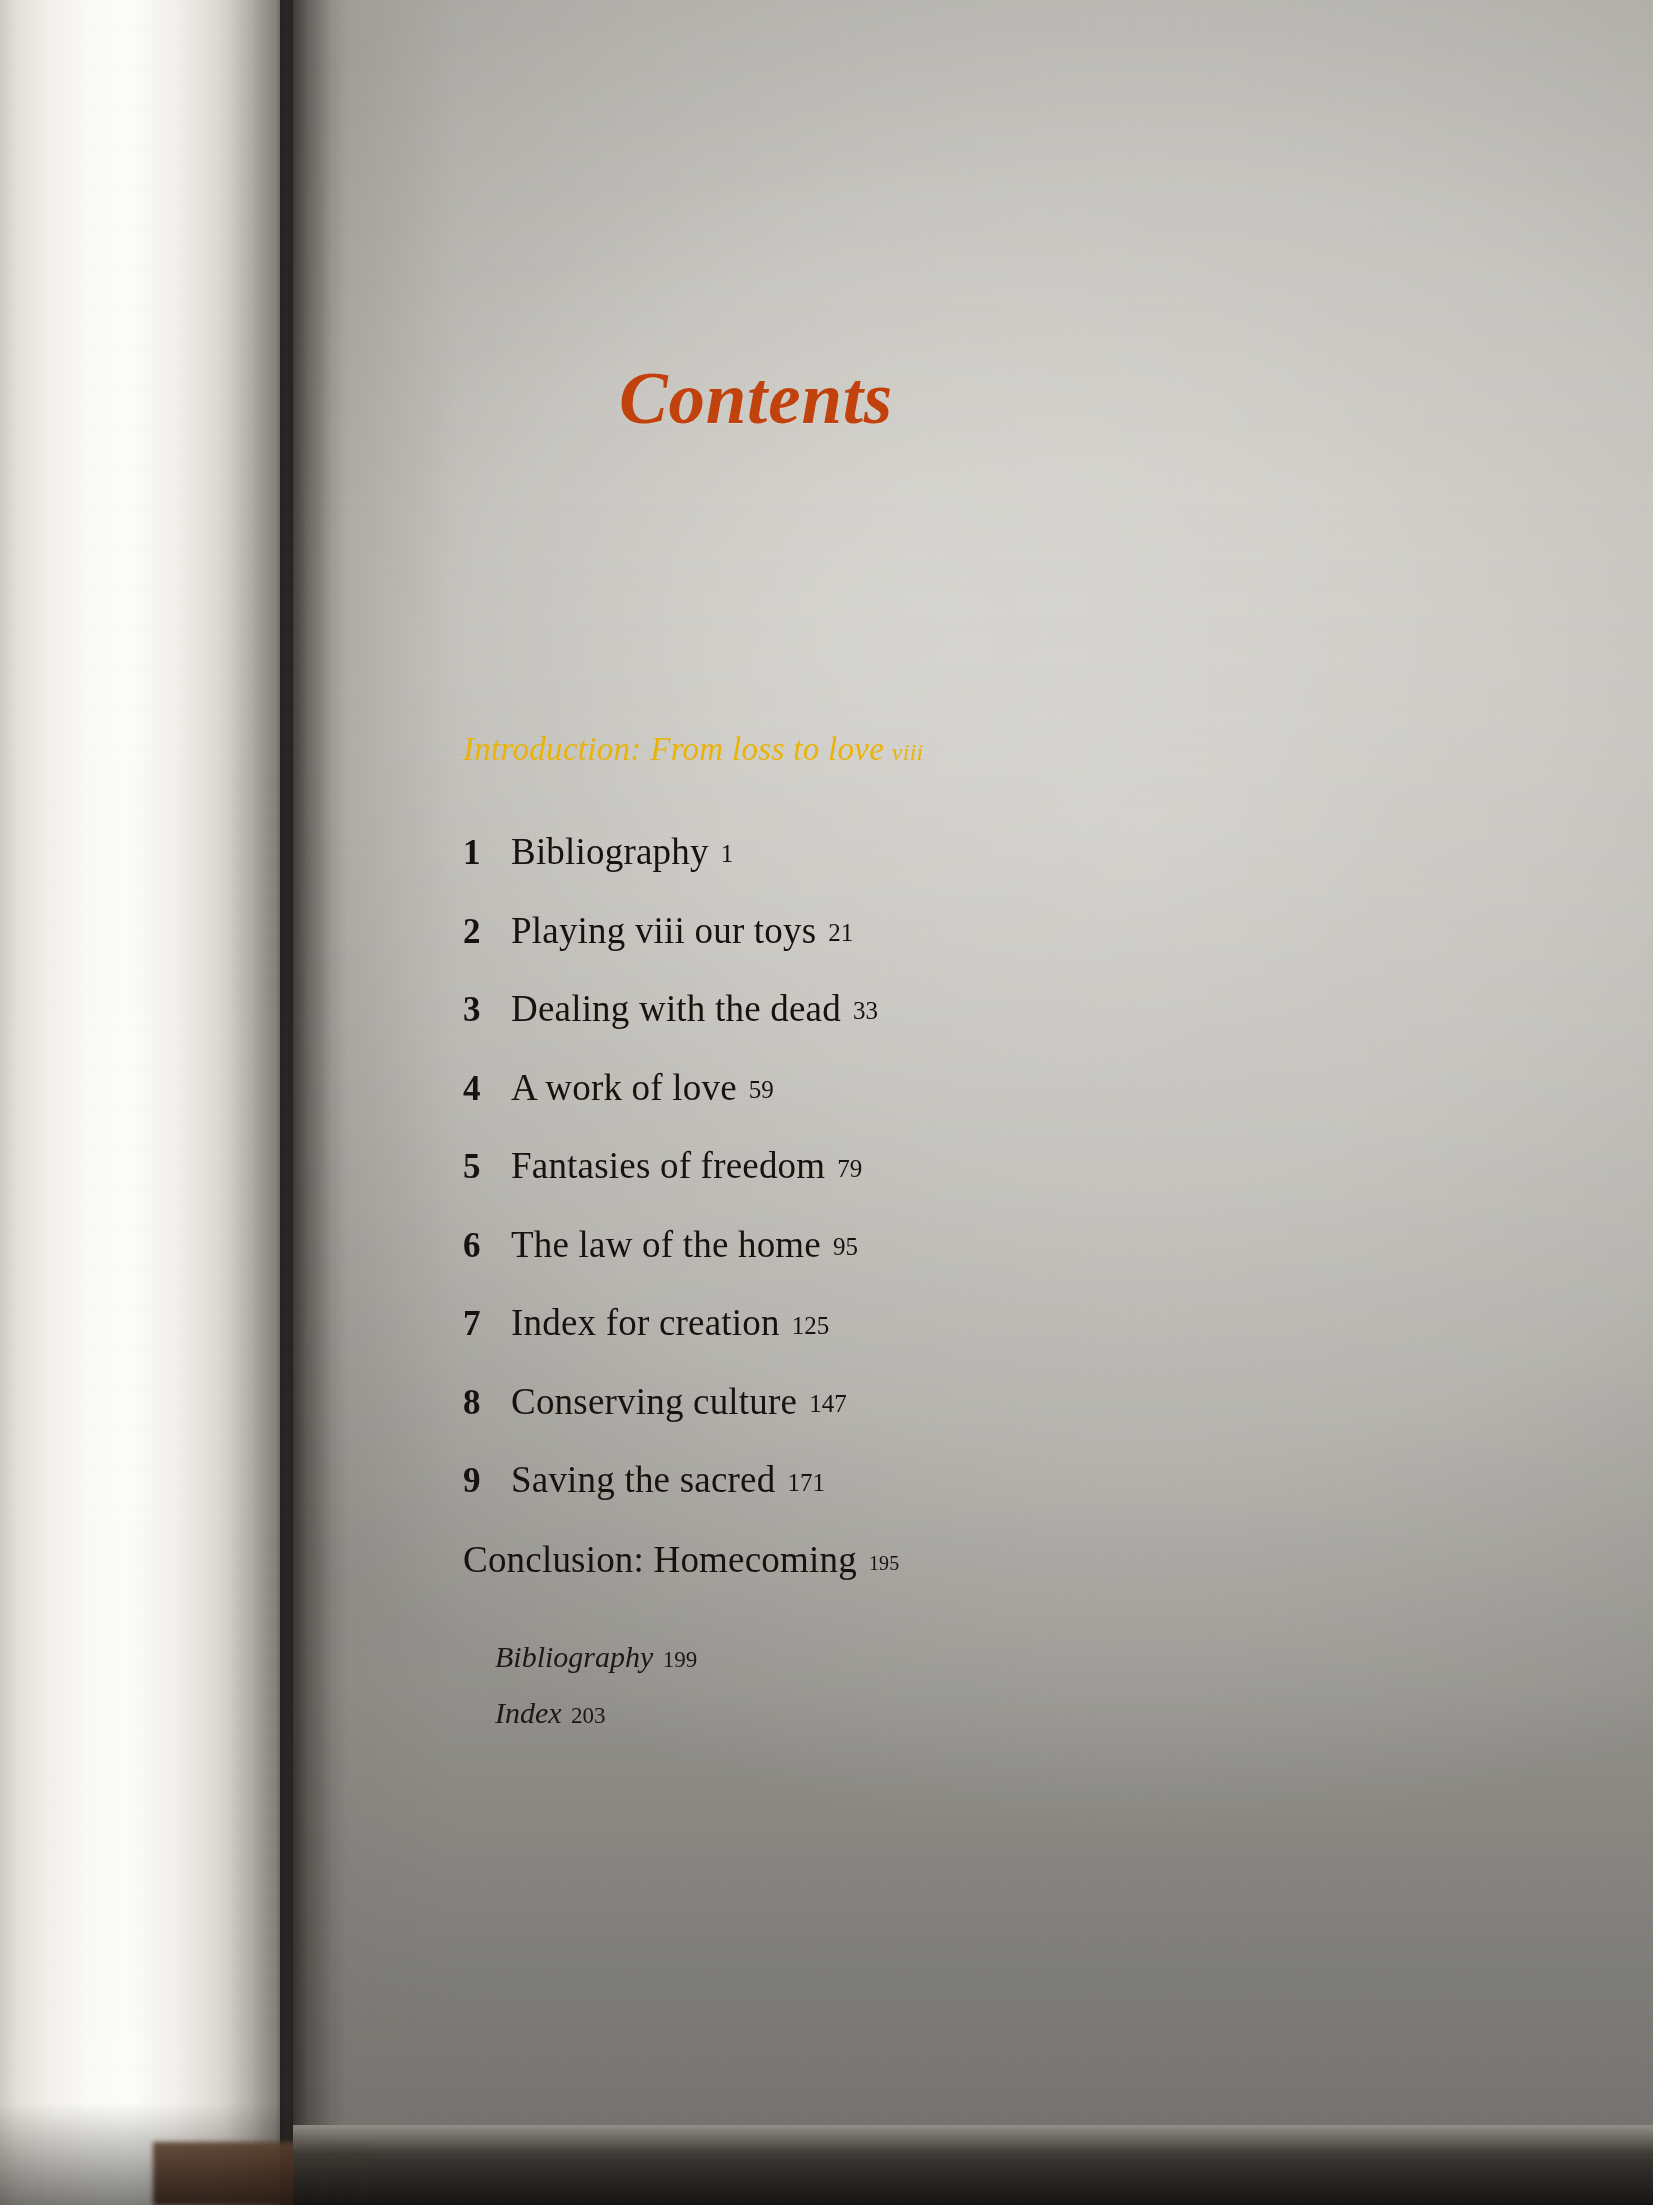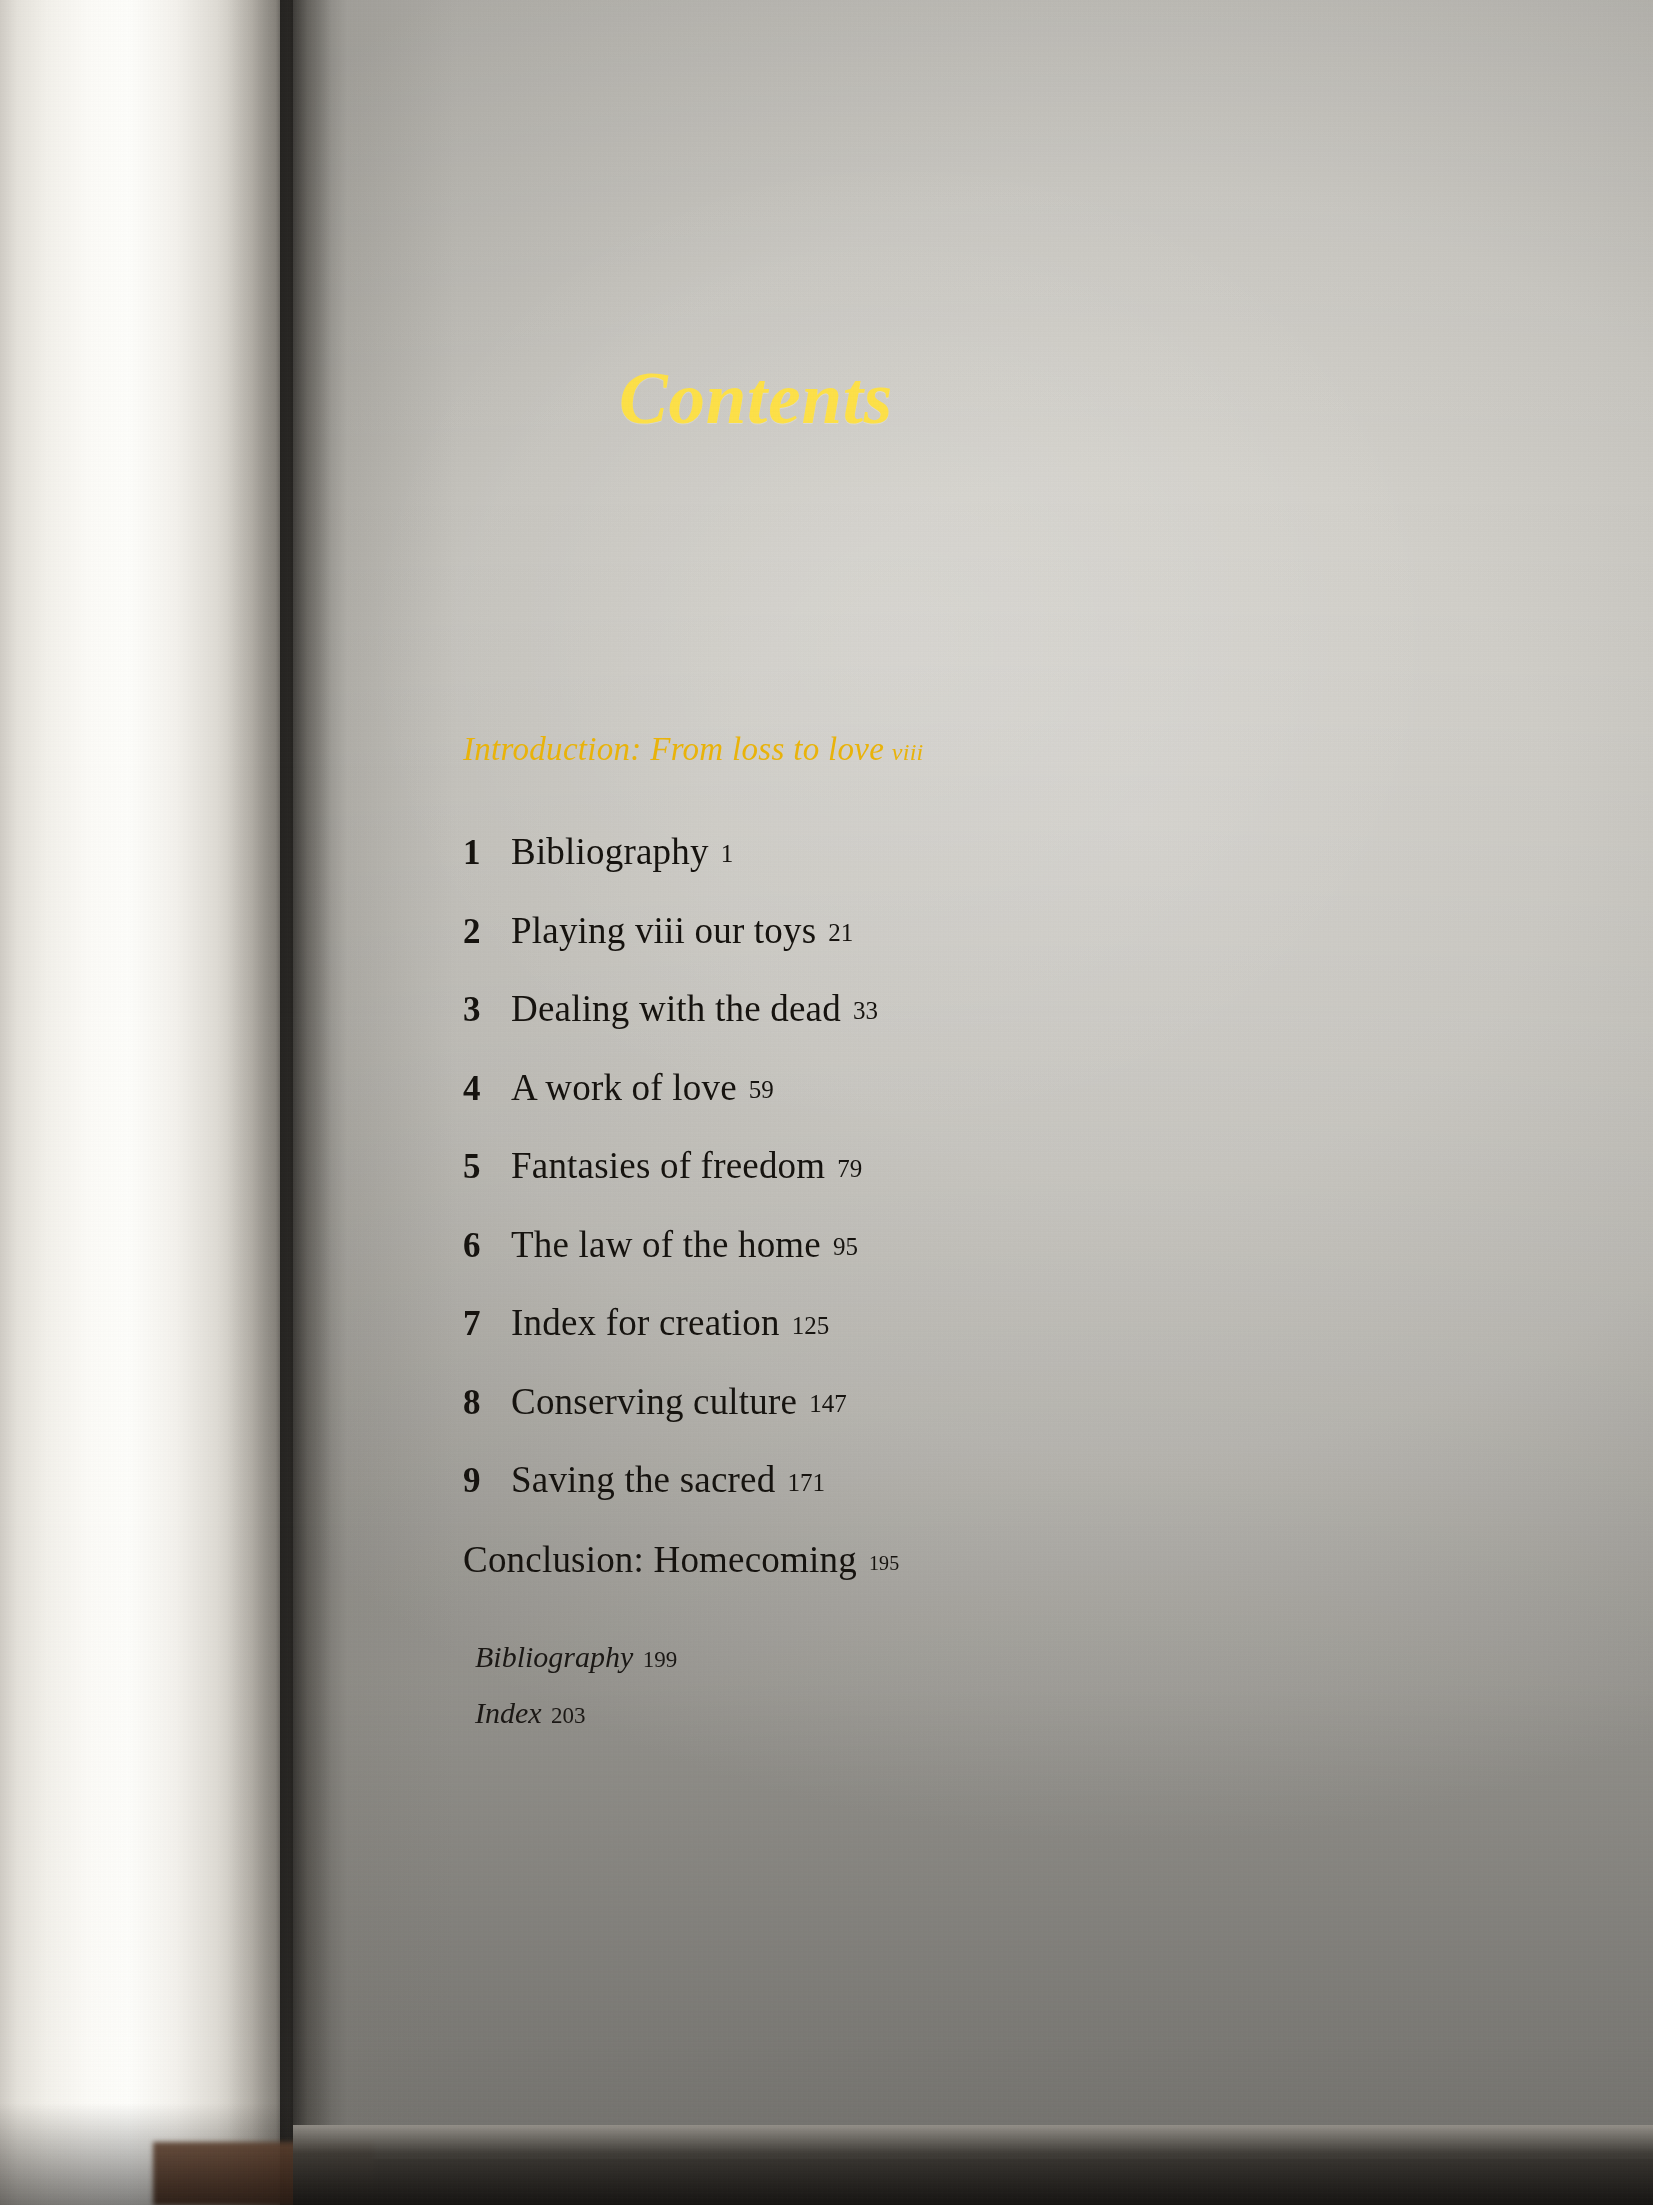--- a/index.html
+++ b/index.html
@@ -129,21 +129,21 @@
   .title {
     position: absolute;
     left: 0;
     top: 357px;
     width: 926px;
     text-align: center;
     font-style: italic;
     font-weight: bold;
     font-size: 73px;
     letter-spacing: 0.8px;
-    color: #fde047;
+    color: #c2410c;
     text-shadow: 0 0.8px 0.8px rgba(255,255,255,0.25);
   }
 
   .toc {
     position: absolute;
     left: 170px;
     top: 731px;
     width: 1020px;
   }
 
@@ -199,20 +199,21 @@
   }
 
   .backmatter {
     margin-left: 12px;
   }
   .backmatter-row {
     font-style: italic;
     font-size: 30px;
     margin-bottom: 22px;
     color: #1a1714;
+    margin-left: 20px;
   }
   .backmatter-row .pg {
     font-style: normal;
     font-size: 23px;
     margin-left: 9.3px;
   }
 
   
   .grain {
     position: absolute;

